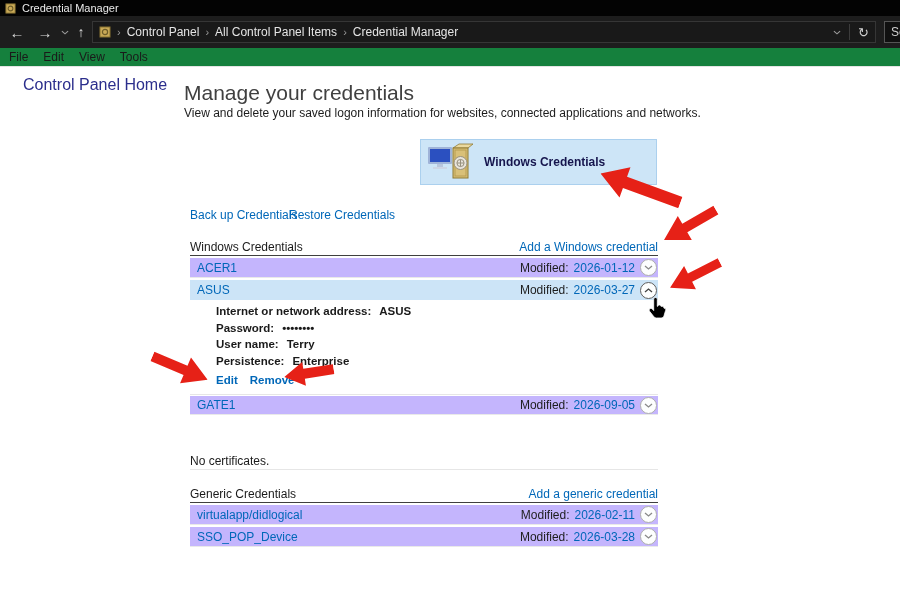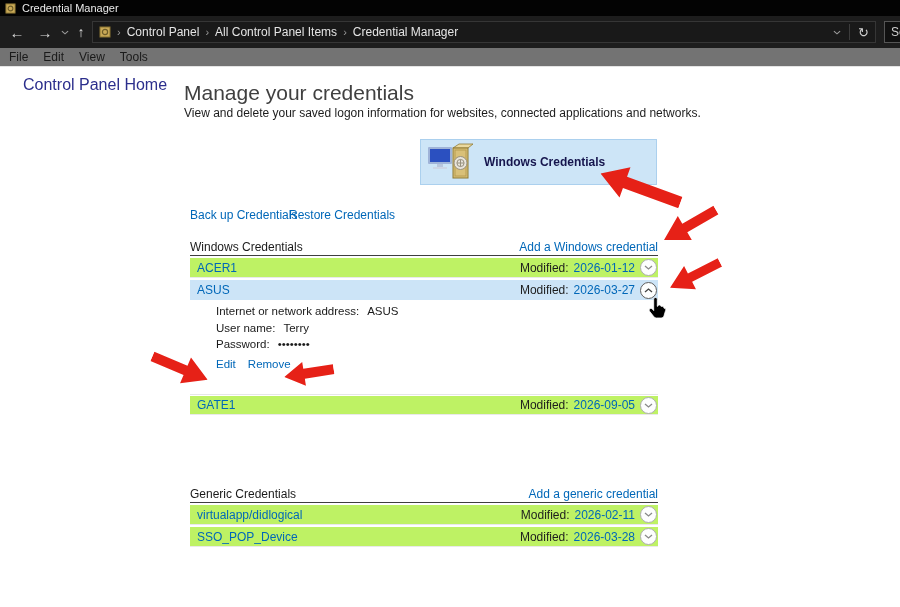--- a/index.html
+++ b/index.html
@@ -32,58 +32,58 @@
   .addr-right { margin-left:auto; display:flex; align-items:center; gap:8px; }
   .addr-divider { width:1px; height:16px; background:#3c3c3c; }
   .refresh { color:#cfcfcf; font-size:13px; }
   .searchbox {
     position:absolute; left:884px; top:5px; width:120px; height:22px;
     background:#101010; border:1px solid #555; color:#cfcfcf;
     font-size:12px; display:flex; align-items:center; padding-left:6px;
   }
   .menubar {
     position:absolute; left:0; top:48px; width:900px; height:19px;
-    background:#737373; border-bottom:1px solid #e4e4e4; display:flex;
+    background:#15803d; border-bottom:1px solid #e4e4e4; display:flex;
     align-items:center; padding-left:8px; font-size:12px; color:#1a1a1a;
   }
   .menubar span { margin-right:13px; padding:0 1px; }
   
   .cph { position:absolute; left:23px; top:76px; font-size:16px; color:#2b2e8c; }
   .h1 { position:absolute; left:184px; top:81px; font-size:21px; color:#404040; font-weight:400; }
   .desc { position:absolute; left:184px; top:106px; font-size:12px; color:#1c1c1c; }
   .cat { position:absolute; display:flex; align-items:center; gap:9px; height:46px; }
   .cat-web { left:188px; top:140px; }
   .cat-win { left:420px; top:139px; width:237px; background:#cde5f7; border:1px solid #abd0ee; padding-left:7px; }
   .cat-label { font-size:12px; font-weight:bold; color:#15154d; }
   .toplink { position:absolute; top:208px; font-size:12px; color:#0067b8; cursor:pointer; }
   .sechead {
     position:absolute; left:190px; width:468px; height:17px;
     border-bottom:1px solid #3f3f3f; display:flex; justify-content:space-between;
     align-items:center; font-size:12px; color:#1a1a1a;
   }
   .addlink { color:#0067b8; cursor:pointer; }
   .row {
     position:absolute; left:190px; width:468px; height:20px;
-    background:#bef264; border-bottom:1px solid #e9e9e9;
+    background:#c4b5fd; border-bottom:1px solid #e9e9e9;
     display:flex; align-items:center; font-size:12px;
   }
   .row.selected { background:#cce4f7; border-bottom:none; }
   .rowname { margin-left:7px; color:#0067b8; }
   .rowright { margin-left:auto; display:flex; align-items:center; gap:5px; margin-right:1px; }
   .modlabel { color:#1d1d1d; }
   .moddate { color:#0067b8; }
   .expbtn {
     width:17px; height:17px; border-radius:50%; border:1px solid #aeaeae;
     background:#fdfefe; display:flex; align-items:center; justify-content:center; cursor:pointer;
   }
   .expbtn.up { border-color:#5f5f5f; }
   .details {
     position:absolute; left:190px; top:300px; width:468px; height:95px;
     background:#fff; border-bottom:1px solid #e6e6e6; padding:3px 0 0 26px;
-    font-size:11.5px; color:#1a1a1a;
+    font-size:11.5px; color:#1a1a1a;font-weight:bold;
   }
   .dline { height:16.5px; display:flex; align-items:center; }
   .dline .val { margin-left:8px; }
   .dlinks { margin-top:5px; display:flex; gap:12px; }
   .dlinks span { color:#0067b8; cursor:pointer; }
   .emptyrow {
     position:absolute; left:190px; width:468px; height:17px;
     border-bottom:1px solid #e6e6e6; font-size:12px; color:#1a1a1a;
     display:flex; align-items:center;
   }
@@ -204,46 +204,53 @@
       </div>
     </div>
   </div>
 
   <div class="details">
     <div class="dline">
       <span>Internet or network address:</span>
       <span class="val">ASUS</span>
     </div>
     <div class="dline">
+      <span>Password:</span>
+      <span class="val">••••••••</span>
+    </div>
+    <div class="dline">
       <span>User name:</span>
       <span class="val">Terry</span>
     </div>
     <div class="dline">
-      <span>Password:</span>
-      <span class="val">••••••••</span>
+      <span>Persistence:</span>
+      <span class="val">Enterprise</span>
     </div>
     <div class="dlinks">
       <span>Edit</span>
       <span>Remove</span>
     </div>
   </div>
 
   <div class="row" style="top:396px; height:19px;">
     <span class="rowname">GATE1</span>
     <div class="rowright">
       <span class="modlabel">Modified:</span>
       <span class="moddate">2026-09-05</span>
       <div class="expbtn">
         <svg width="9" height="5" viewBox="0 0 9 5">
             <path d="M1 1 L4.5 4 L8 1" stroke="#8a8a8a" fill="none" stroke-width="1.3"></path>
           </svg>
       </div>
     </div>
   </div>
 
+  <div class="emptyrow" style="top:453px;">
+    <span>No certificates.</span>
+  </div>
 
   <div class="sechead" style="top:486px;">
     <span>Generic Credentials</span>
     <span class="addlink">Add a generic credential</span>
   </div>
 
   <div class="row" style="top:505px;">
     <span class="rowname">virtualapp/didlogical</span>
     <div class="rowright">
       <span class="modlabel">Modified:</span>

